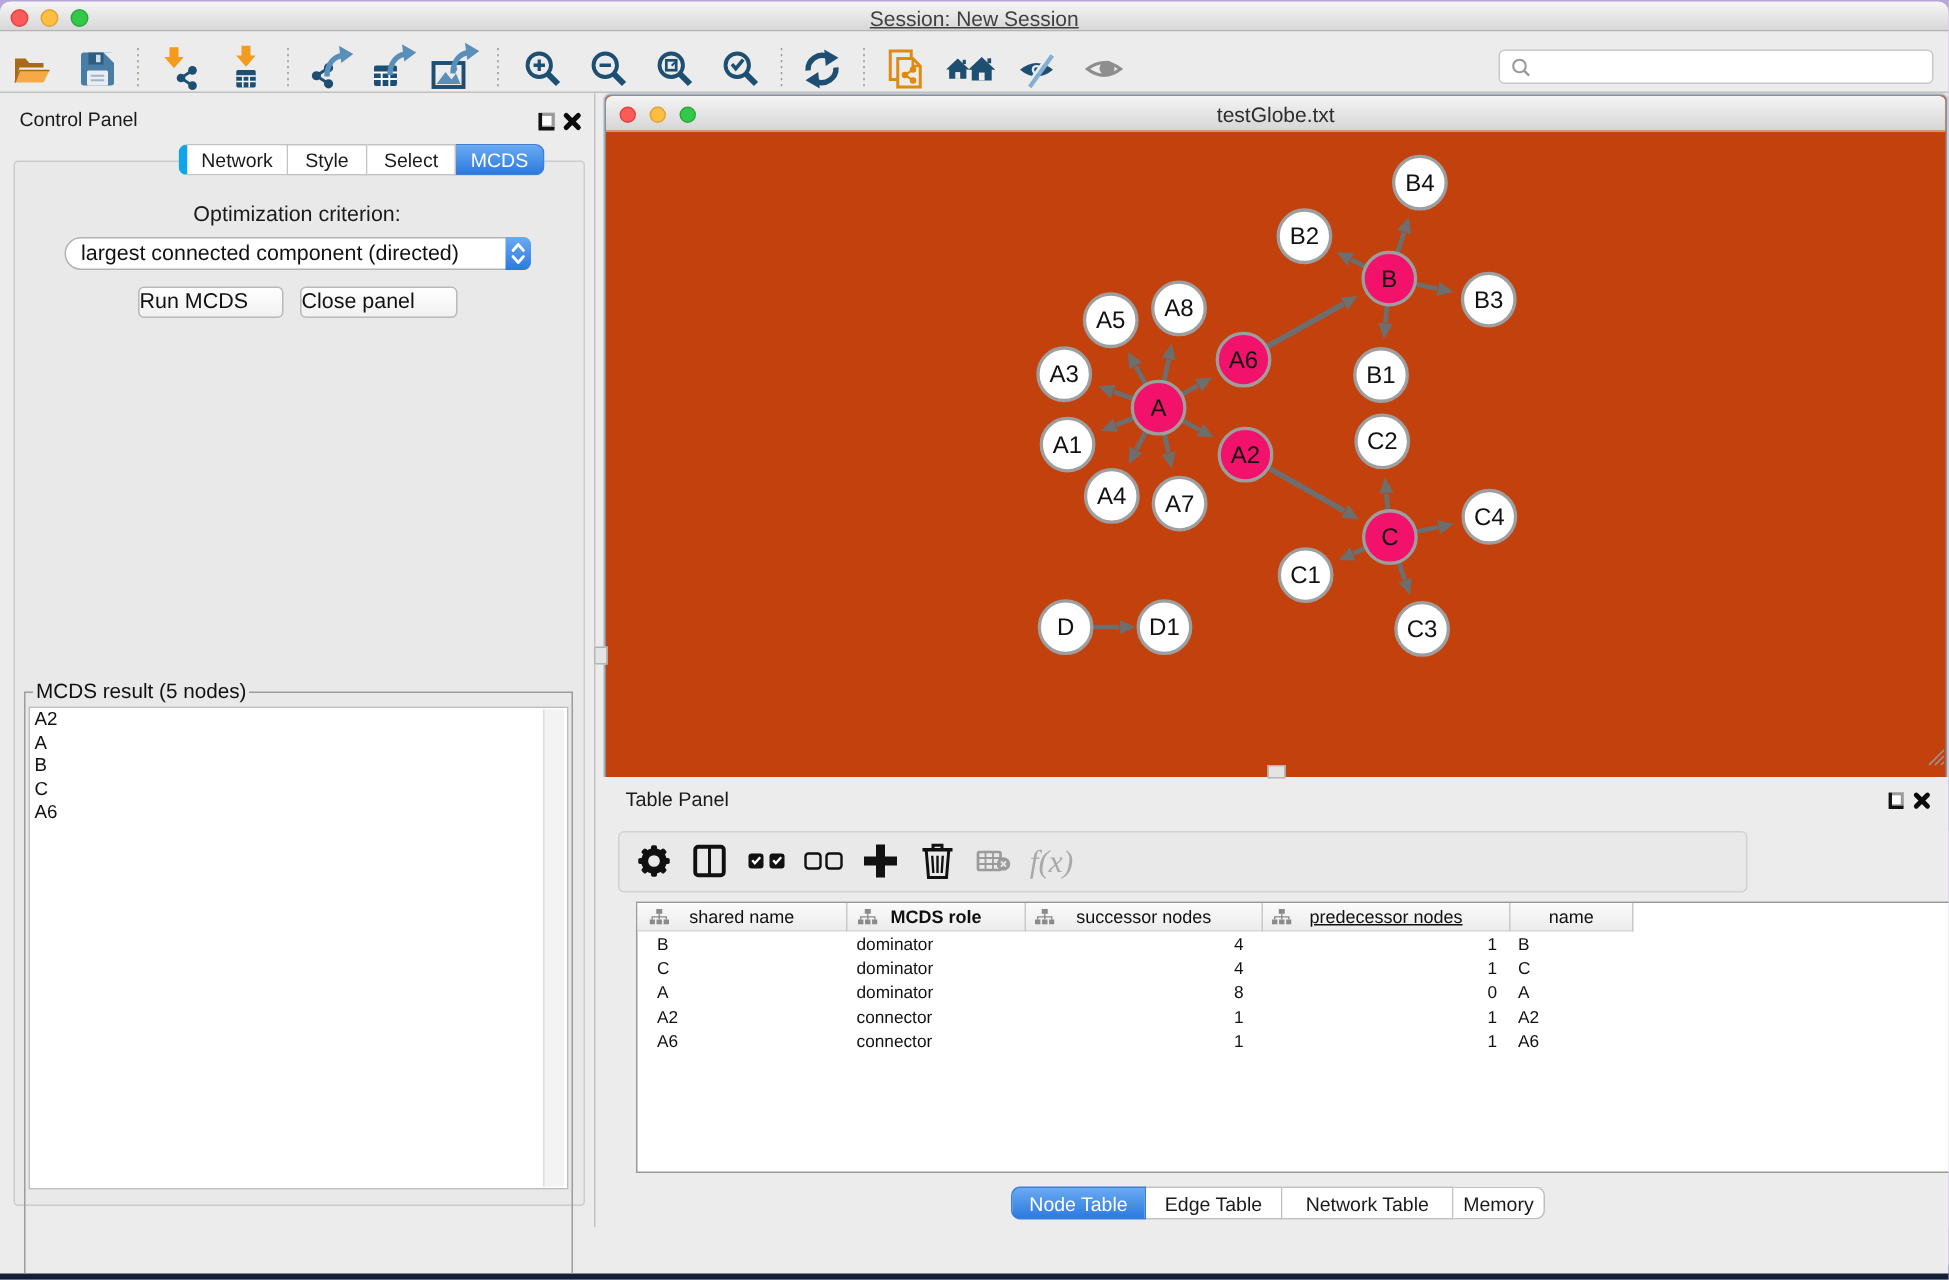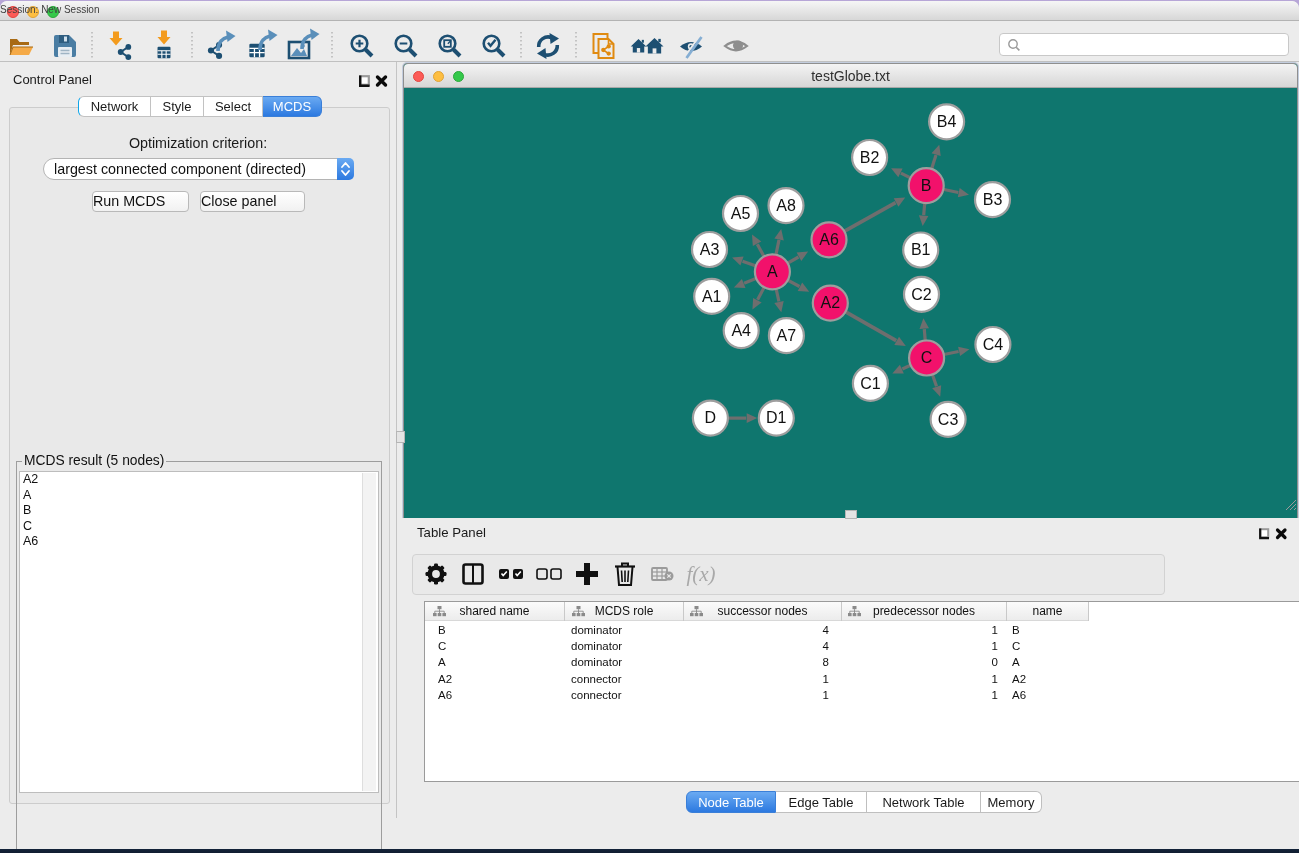--- a/index.html
+++ b/index.html
@@ -3,61 +3,61 @@
 <meta charset="utf-8">
 <style>
 * { margin:0; padding:0; box-sizing:border-box; }
 html,body { width:1299px; height:853px; overflow:hidden; }
 body { font-family:"Liberation Sans", sans-serif; background:#b7a6d7; }
 #desk { position:absolute; left:0; top:0; width:1299px; height:853px; background:#b7a6d7; }
 #deskbottom { position:absolute; left:0; top:843px; width:1299px; height:10px; background:linear-gradient(#2c4a74,#16273e 35%,#101d31); }
 #win { position:absolute; left:0; top:1px; width:1299px; height:848px; background:#ececec; border-radius:7px 7px 0 0; overflow:hidden; }
 #titlebar { position:absolute; left:0; top:0; width:1299px; height:20px; background:linear-gradient(#f6f6f6,#d7d7d7); border-bottom:1px solid #b3b3b3; border-radius:7px 7px 0 0; }
 .tl { position:absolute; width:12px; height:12px; border-radius:50%; top:5px; }
-#title { position:absolute; top:3px; width:100%; font-size:10px; color:#404040; }
+#title { position:absolute; top:3px; width:100%; text-align:center; font-size:14px; color:#404040;text-decoration:underline; }
 #toolbar { position:absolute; left:0; top:21px; width:1299px; height:40px; background:#ececec; border-bottom:1px solid #c0c0c0; }
 #searchbox { position:absolute; left:999px; top:11px; width:290px; height:23px; background:#fff; border:1px solid #c8c8c8; border-radius:4px; }
 
 #cp { position:absolute; left:0; top:61px; width:397px; height:756px; background:#ececec; border-right:1px solid #c4c4c4; }
 #cptitle { position:absolute; left:13px; top:10px; font-size:13px; color:#1a1a1a; }
 #cpbody { position:absolute; left:9px; top:45px; width:381px; height:697px; background:#e9e9e9; border:1px solid #cccccc; border-radius:3px; }
 #tabs { position:absolute; left:78px; top:34px; height:21px; display:flex; z-index:5; }
 .tab { height:21px; font-size:13px; color:#1a1a1a; background:#fff; border:1px solid #c2c2c2; border-left:none; text-align:center; line-height:20px; }
-.tab.first { border-left:1px solid #0ea5e9; border-radius:6px 0 0 6px; }
+.tab.first { border-left:6px solid #0ea5e9; border-radius:6px 0 0 6px;margin-left:41px; }
 .tab.sel { background:linear-gradient(#6aaaf2,#2c79e0); color:#fff; border-color:#3a7fd8; border-radius:0 6px 6px 0; }
 #optlabel { position:absolute; left:0; top:73px; width:100%; text-align:center; font-size:14.3px; color:#1a1a1a; }
 #dropdown { position:absolute; left:43px; top:96px; width:311px; height:22px; background:#fff; border:1px solid #b4b4b4; border-radius:11px; font-size:14.3px; line-height:20px; padding-left:10px; color:#111; }
 #stepper { position:absolute; right:-1px; top:-1px; width:17px; height:22px; background:linear-gradient(#6aaaf2,#2c79e0); border-radius:0 5px 5px 0; }
 .btn { position:absolute; top:129px; height:21px; background:linear-gradient(#ffffff,#f1f1f1); border:1px solid #b9b9b9; border-radius:4px; font-size:14.3px; text-align:left; line-height:19px; color:#111; }
 #fieldset { position:absolute; left:16px; top:399px; width:366px; height:405px; border:1px solid #9d9d9d; }
 #fslabel { position:absolute; left:5px; top:-9px; background:#e9e9e9; font-size:13.8px; padding:0 2px; color:#111; }
 #listbox { position:absolute; left:2px; top:9px; width:360px; height:322px; background:#fff; border:1px solid #bdbdbd; font-size:12.5px; color:#111; }
 .lbitem { padding-left:3px; height:15.6px; line-height:15.6px; }
 #lbscroll { position:absolute; right:2px; top:1px; width:14px; height:318px; background:#f3f3f3; border-left:1px solid #dedede; }
 
 #statusbar { position:absolute; left:0; top:817px; width:1299px; height:32px; background:#ececec; border-top:1px solid #cfcfcf; }
 #listbtn { position:absolute; left:10px; top:4px; width:27px; height:22px; background:linear-gradient(#ffffff,#f0f0f0); border:1px solid #b2b2b2; border-radius:3px; }
 #membtn { position:absolute; left:1217px; top:5px; width:71px; height:21px; background:linear-gradient(#ffffff,#f0f0f0); border:1px solid #b2b2b2; border-radius:3px; font-size:11.5px; line-height:21px; color:#111; padding-left:20px; }
 #memdot { position:absolute; left:7px; top:6px; width:10px; height:10px; border-radius:50%; background:#1fa33c; border:1px solid #168030; }
 
-#gw { position:absolute; left:403px; top:62px; width:895px; height:490px; background:#0f766e; border:1px solid #8f8f8f; border-radius:4px 4px 0 0; box-shadow:0 0 0 1px rgba(70,110,180,0.25); }
+#gw { position:absolute; left:403px; top:62px; width:895px; height:490px; background:#c2410c; border:1px solid #8f8f8f; border-radius:4px 4px 0 0; box-shadow:0 0 0 1px rgba(70,110,180,0.25); }
 #gwtitle { position:absolute; left:0; top:0; width:100%; height:24px; background:linear-gradient(#f4f4f4,#d6d6d6); border-bottom:1px solid #a8a8a8; border-radius:4px 4px 0 0; }
 #gwtitle .tl { width:11px; height:11px; top:7px; }
 #gwname { position:absolute; top:4px; width:100%; text-align:center; font-size:14px; color:#2e2e2e; }
 #graph { position:absolute; left:0; top:24px; }
 
 #tp { position:absolute; left:398px; top:517px; width:901px; height:300px; background:#ececec; }
 #tptitle { position:absolute; left:19px; top:7px; font-size:13.2px; color:#1a1a1a; }
 #tptools { position:absolute; left:14px; top:36px; width:753px; height:41px; background:#e9e9e9; border:1px solid #d2d2d2; border-radius:4px; }
 #tbl { position:absolute; left:14px; top:83px; width:879px; height:181px; background:#fff; border:1px solid #9a9a9a;margin-left:12px; }
 #thead { position:absolute; left:0; top:0; width:664px; height:19px; background:linear-gradient(#fbfbfb,#ececec); border-bottom:1px solid #d8d8d8; }
 .hcell { position:absolute; top:0; height:19px; border-right:1px solid #c9c9c9; font-size:12px; color:#111; text-align:center; line-height:19px; }
 .trow { position:absolute; width:100%; height:16.2px; font-size:11.5px; color:#111; }
 .trow span { position:absolute; line-height:16.2px; }
-#tabs2 { position:absolute; left:288px; top:273px; height:22px; display:flex; z-index:5; }
+#tabs2 { position:absolute; left:276px; top:273px; height:22px; display:flex; z-index:5; }
 .tab2 { height:22px; font-size:13px; color:#1a1a1a; background:#fff; border:1px solid #bfbfbf; border-left:none; text-align:center; line-height:21px; }
 .tab2.sel { background:linear-gradient(#6aaaf2,#2c79e0); color:#fff; border-color:#3a7fd8; border-radius:6px 0 0 6px; border-left:1px solid #3a7fd8; }
 .tab2.last { border-radius:0 6px 6px 0; }
 </style>
 </head>
 <body>
 <div id="desk"></div>
 <div id="deskbottom"></div>
 <div id="win">
   <div id="titlebar">
@@ -431,21 +431,21 @@
                 <rect x="4.5" y="0" width="4" height="3.2"></rect>
                 <rect x="0" y="7" width="3.6" height="3.2"></rect>
                 <rect x="4.7" y="7" width="3.6" height="3.2"></rect>
                 <rect x="9.4" y="7" width="3.6" height="3.2"></rect>
               </g>
               <g stroke="#8a8a8a" stroke-width="0.9" fill="none">
                 <path d="M6.5,3.2 L6.5,7"></path>
                 <path d="M1.8,7 L1.8,5.2 L11.2,5.2 L11.2,7"></path>
               </g>
             </svg>shared name</div>
-        <div class="hcell" style="left:140px; width:119px;"><svg width="13" height="12" viewBox="0 0 13 12" style="position:absolute;left:7px;top:4px">
+        <div class="hcell" style="left:140px; width:119px;font-weight:bold;"><svg width="13" height="12" viewBox="0 0 13 12" style="position:absolute;left:7px;top:4px">
               <g fill="#8a8a8a">
                 <rect x="4.5" y="0" width="4" height="3.2"></rect>
                 <rect x="0" y="7" width="3.6" height="3.2"></rect>
                 <rect x="4.7" y="7" width="3.6" height="3.2"></rect>
                 <rect x="9.4" y="7" width="3.6" height="3.2"></rect>
               </g>
               <g stroke="#8a8a8a" stroke-width="0.9" fill="none">
                 <path d="M6.5,3.2 L6.5,7"></path>
                 <path d="M1.8,7 L1.8,5.2 L11.2,5.2 L11.2,7"></path>
               </g>
@@ -455,21 +455,21 @@
                 <rect x="4.5" y="0" width="4" height="3.2"></rect>
                 <rect x="0" y="7" width="3.6" height="3.2"></rect>
                 <rect x="4.7" y="7" width="3.6" height="3.2"></rect>
                 <rect x="9.4" y="7" width="3.6" height="3.2"></rect>
               </g>
               <g stroke="#8a8a8a" stroke-width="0.9" fill="none">
                 <path d="M6.5,3.2 L6.5,7"></path>
                 <path d="M1.8,7 L1.8,5.2 L11.2,5.2 L11.2,7"></path>
               </g>
             </svg>successor nodes</div>
-        <div class="hcell" style="left:417px; width:165px;"><svg width="13" height="12" viewBox="0 0 13 12" style="position:absolute;left:6px;top:4px">
+        <div class="hcell" style="left:417px; width:165px;text-decoration:underline;"><svg width="13" height="12" viewBox="0 0 13 12" style="position:absolute;left:6px;top:4px">
               <g fill="#8a8a8a">
                 <rect x="4.5" y="0" width="4" height="3.2"></rect>
                 <rect x="0" y="7" width="3.6" height="3.2"></rect>
                 <rect x="4.7" y="7" width="3.6" height="3.2"></rect>
                 <rect x="9.4" y="7" width="3.6" height="3.2"></rect>
               </g>
               <g stroke="#8a8a8a" stroke-width="0.9" fill="none">
                 <path d="M6.5,3.2 L6.5,7"></path>
                 <path d="M1.8,7 L1.8,5.2 L11.2,5.2 L11.2,7"></path>
               </g>

